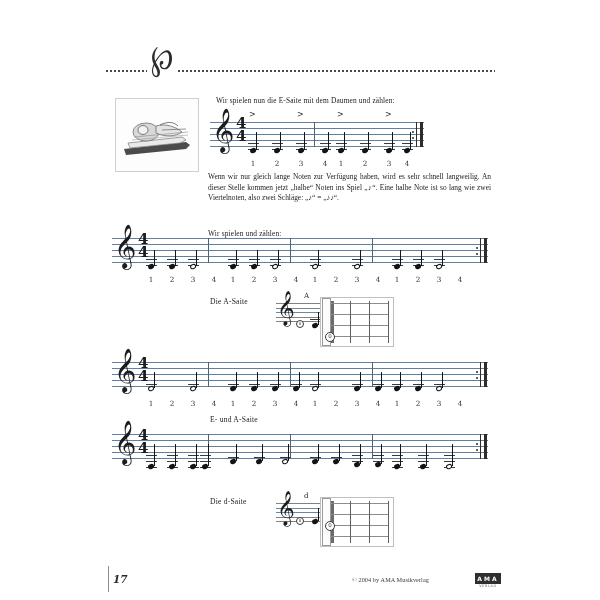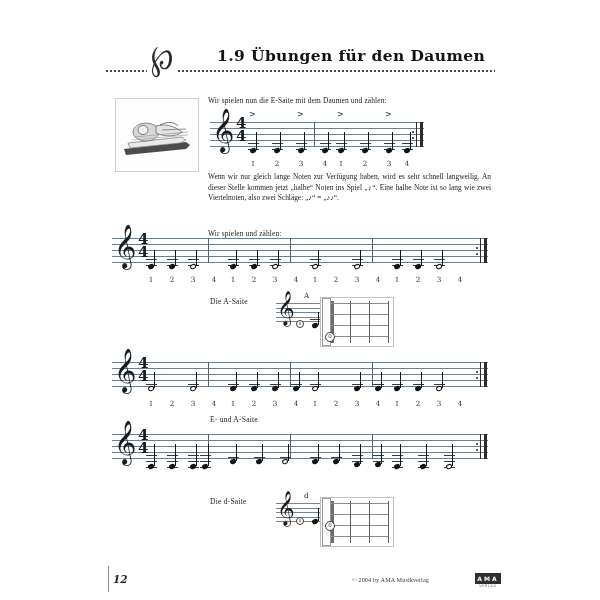--- a/index.html
+++ b/index.html
@@ -132,39 +132,38 @@
 </head>
 <body>
 
 <div class="page">
 
   <div class="header">
     <div class="dotrule"></div>
     <div class="clefmark">
       <span>℘</span>
     </div>
-    <div class="h-title">1.9 Übungen für den Daumen</div>
   </div>
 
   <div class="photo">
     <svg width="82" height="72" viewBox="0 0 82 72">
       <rect x="0" y="0" width="82" height="72" fill="#fdfdfd"></rect>
       <path d="M8 50 L70 43 L74 46 L70 50 L10 56 Z" fill="#2c2c2c" opacity="0.85"></path>
       <path d="M12 44 L66 38 L70 41 L64 44 L14 49 Z" fill="#e9e9e9" stroke="#777" stroke-width="0.7"></path>
       <ellipse cx="30" cy="33" rx="13" ry="9" fill="#d8d8d8" stroke="#6f6f6f" stroke-width="0.8"></ellipse>
       <ellipse cx="27" cy="31" rx="5" ry="4.5" fill="#f2f2f2" stroke="#5d5d5d" stroke-width="0.8"></ellipse>
       <path d="M40 27 C50 24, 60 28, 66 33 C60 38, 48 38, 40 34 Z" fill="#e4e4e4" stroke="#6b6b6b" stroke-width="0.8"></path>
       <path d="M44 26 C52 22, 58 23, 62 27" fill="none" stroke="#555" stroke-width="0.8"></path>
       <path d="M46 31 L70 30" stroke="#666" stroke-width="0.7"></path>
       <path d="M18 38 L72 33" stroke="#8a8a8a" stroke-width="0.6"></path>
       <path d="M16 41 L72 36" stroke="#9a9a9a" stroke-width="0.6"></path>
     </svg>
   </div>
 
-  <div class="txt lead" style="left:208px;top:96px;width:284px;">Wir spielen nun die E-Saite mit dem Daumen und zählen:</div>
+  <div class="txt lead" style="left:216px;top:96px;width:284px;">Wir spielen nun die E-Saite mit dem Daumen und zählen:</div>
 
   <div class="sys" style="left:210px;top:122px;width:214px;height:25px;">
     <div class="staff">
       <div class="sline l0"></div>
         <div class="sline l1"></div>
         <div class="sline l2"></div>
       <div class="sline l3"></div>
         <div class="sline l4"></div>
     </div>
     <div class="clef">𝄞</div>
@@ -636,18 +635,18 @@
       <div class="str" style="top:24px;"></div>
       <div class="str" style="top:35px;"></div>
       <div class="fb" style="left:19px;"></div>
       <div class="fb" style="left:38px;"></div>
       <div class="fb" style="left:57px;"></div>
       <div class="omark" style="left:-6px;top:20px;">0</div>
     </div>
   </div>
 
   <div class="footrule"></div>
-  <div class="pageno">12</div>
+  <div class="pageno">17</div>
   <div class="copy">© 2004 by AMA Musikverlag</div>
   <div class="logo">AMA</div>
   <div class="logosub">VERLAG</div>
 
 </div>
 
 </body></html>

